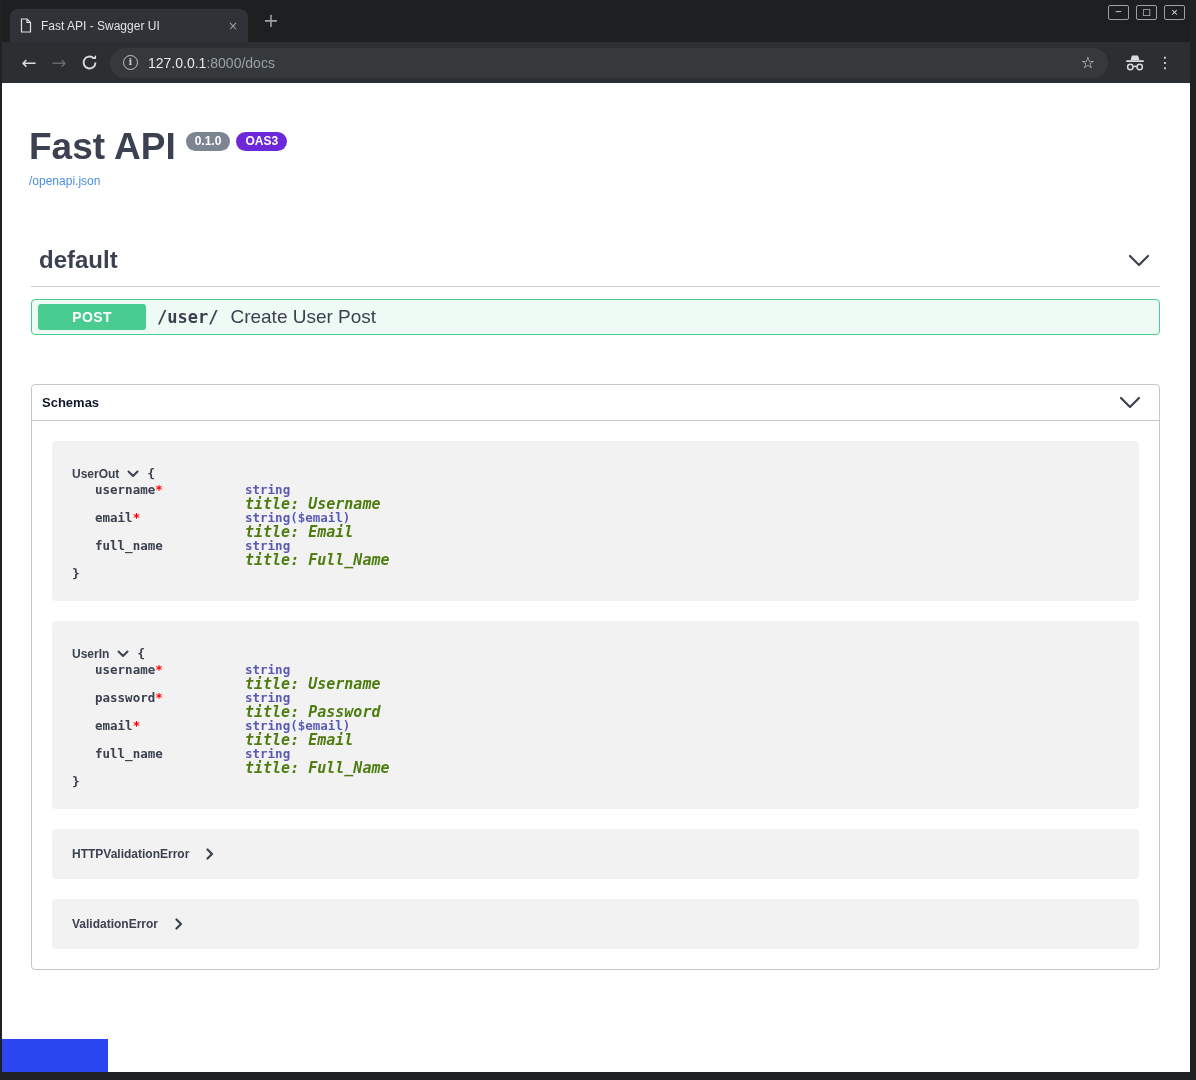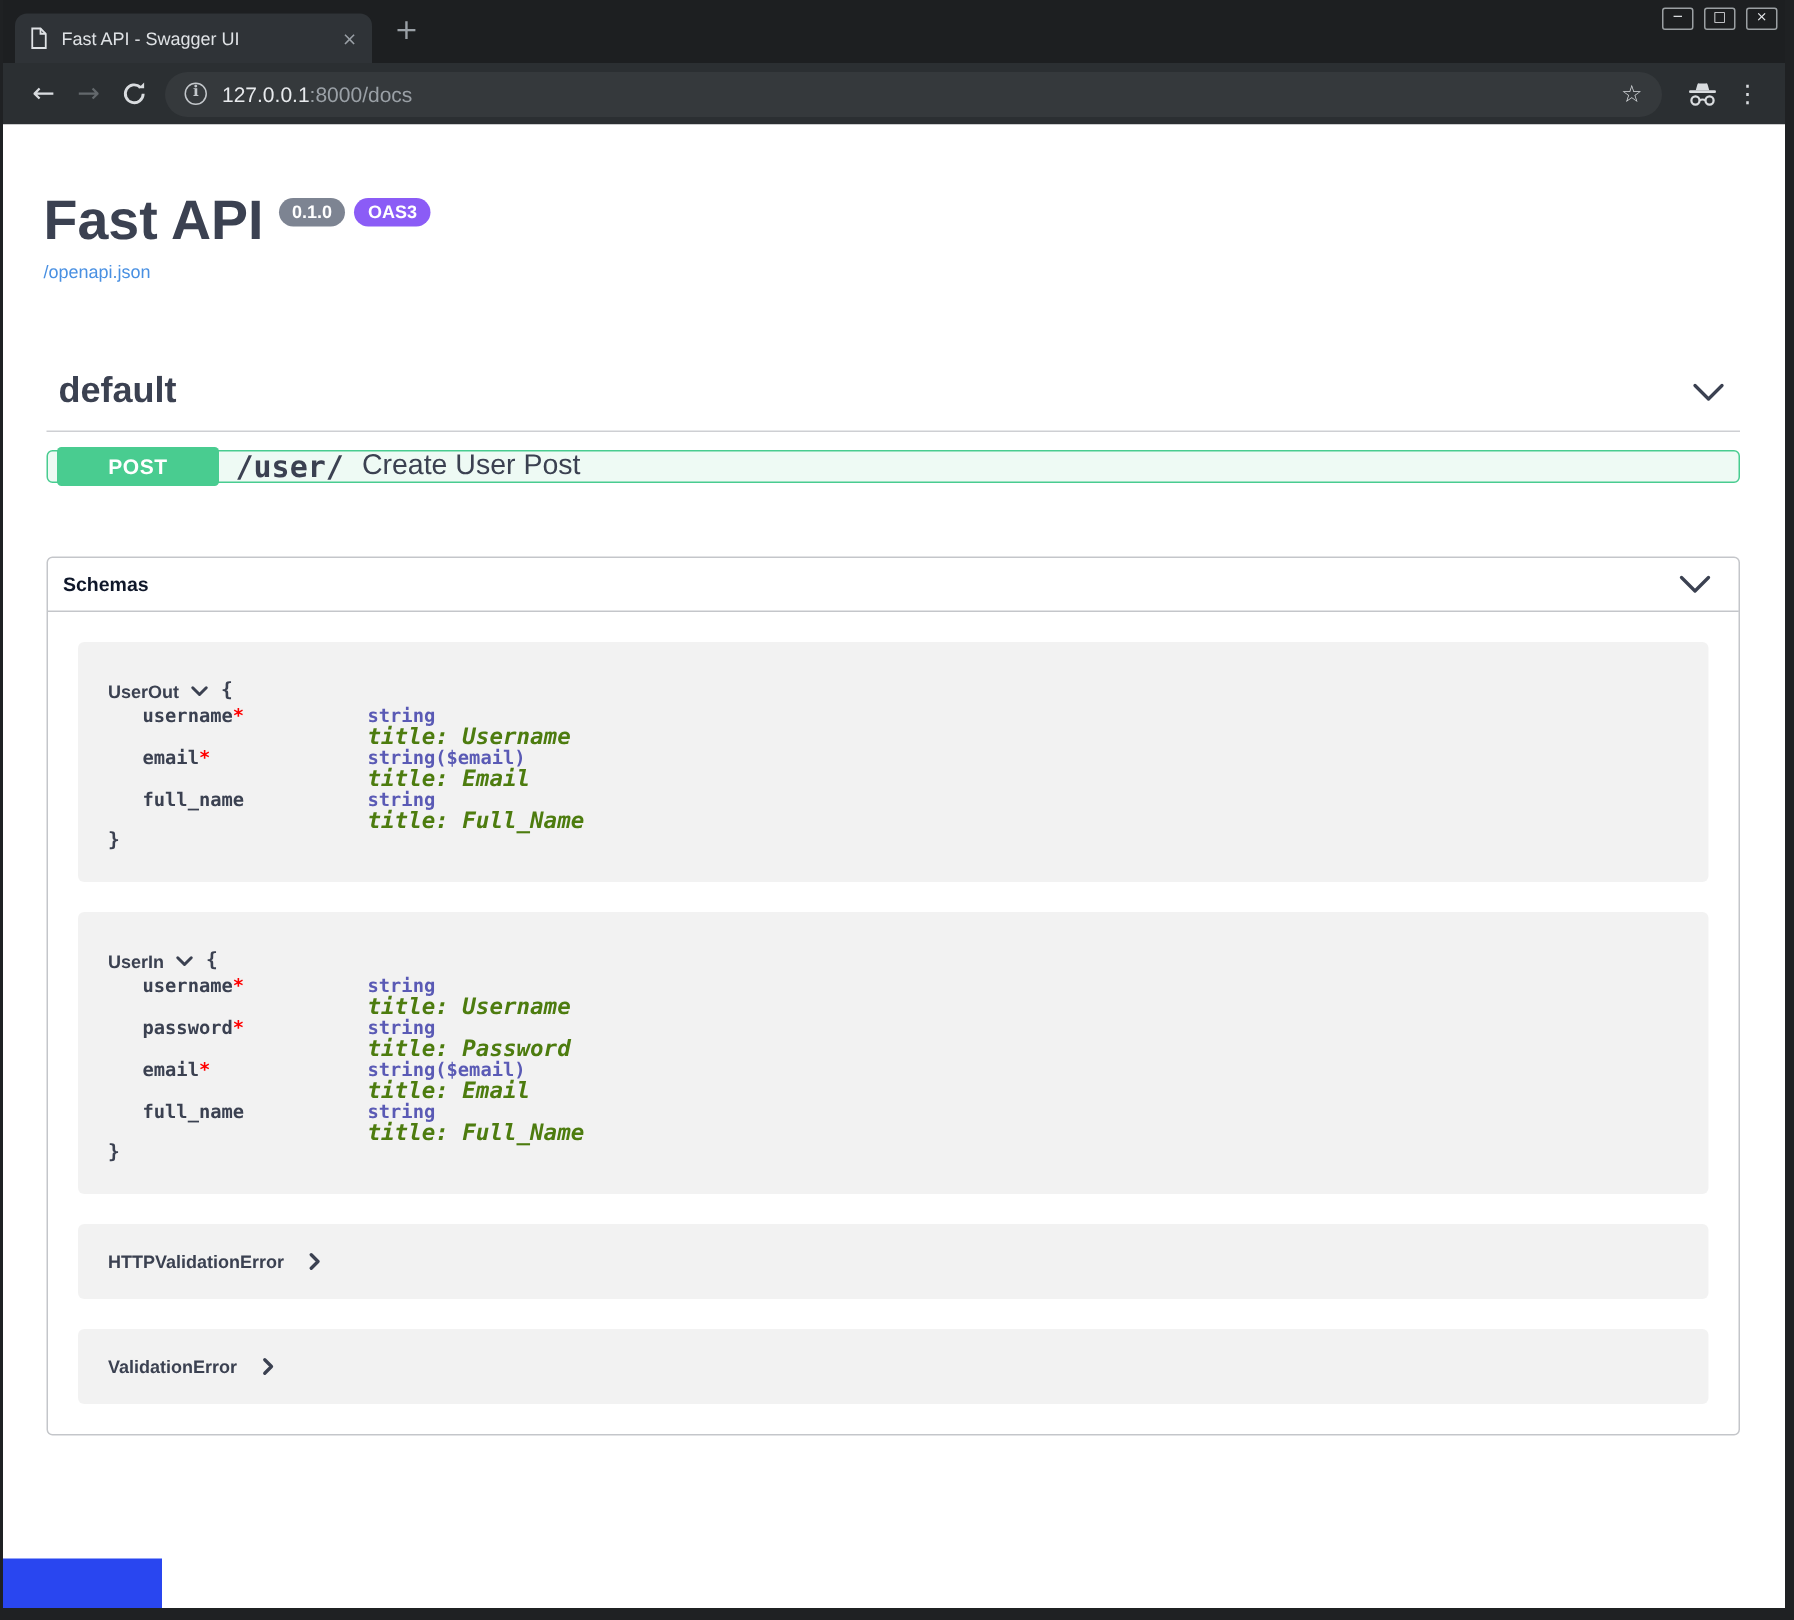--- a/index.html
+++ b/index.html
@@ -42,34 +42,34 @@
 
   
   .content { position: relative; height: 989px; background: #fff; overflow: hidden; }
   .swagger { padding: 44px 28px 0 27px; color: #3b4151; }
 
   .api-title-row { display: flex; align-items: flex-start; }
   .api-title { font-size: 37px; line-height: 40px; font-weight: 700; color: #3b4151; }
   .badges { display: flex; gap: 6px; margin: 5px 0 0 10px; }
   .badge { font-size: 12px; font-weight: 700; color: #fff; padding: 2px 9px 3px; border-radius: 10px; }
   .badge.version { background: #7d8492; text-align: center; }
-  .badge.oas { background: #8b5cf6; }
+  .badge.oas { background: #6d28d9; }
   .spec-link { display: inline-block; margin-top: 7px; font-size: 12px; color: #4990e2; text-decoration: none; cursor: pointer; }
 
   .tag-section { margin: 57px 2px 0 2px; }
   .tag-header { display: flex; align-items: center; justify-content: space-between;
                 padding: 0 10px 12px 8px; border-bottom: 1px solid rgba(59,65,81,.25); cursor: pointer; }
   .tag-name { font-size: 24px; font-weight: 700; color: #3b4151; }
 
-  .opblock { margin-top: 12px; height: 22px; background: #eefaf4; border: 1px solid #49cc90; border-radius: 4px;
+  .opblock { margin-top: 12px; height: 36px; background: #eefaf4; border: 1px solid #49cc90; border-radius: 4px;
              display: flex; align-items: center; padding: 0 10px 0 6px; cursor: pointer; }
   .method-btn { width: 108px; height: 26px; background: #49cc90; border: none; border-radius: 3px;
                 color: #fff; font-size: 14px; font-weight: 700; letter-spacing: .4px; text-align: center;
                 font-family: "Liberation Sans", sans-serif; }
-  .op-path { font-family: "DejaVu Sans Mono", monospace; font-size: 20px; font-weight: 700;
+  .op-path { font-family: "DejaVu Sans Mono", monospace; font-size: 17px; font-weight: 700;
              color: #3b4151; margin-left: 11px; }
   .op-summary { font-size: 19px; color: #3b4151; margin-left: 12px; }
 
   .schemas-section { margin: 49px 2px 0 2px; border: 1px solid rgba(59,65,81,.3); border-radius: 4px; }
   .schemas-header { display: flex; align-items: center; justify-content: space-between;
                     padding: 10px 18px 10px 10px; border-bottom: 1px solid rgba(59,65,81,.3); cursor: pointer; }
   .schemas-title { font-size: 13px; font-weight: 700; color: #0f172a; }
   .schemas-body { padding: 20px 20px 0 20px; }
 
   .model-card { background: rgba(0,0,0,.05); border-radius: 4px; margin-bottom: 20px; padding: 26px 20px 20px 20px; }

